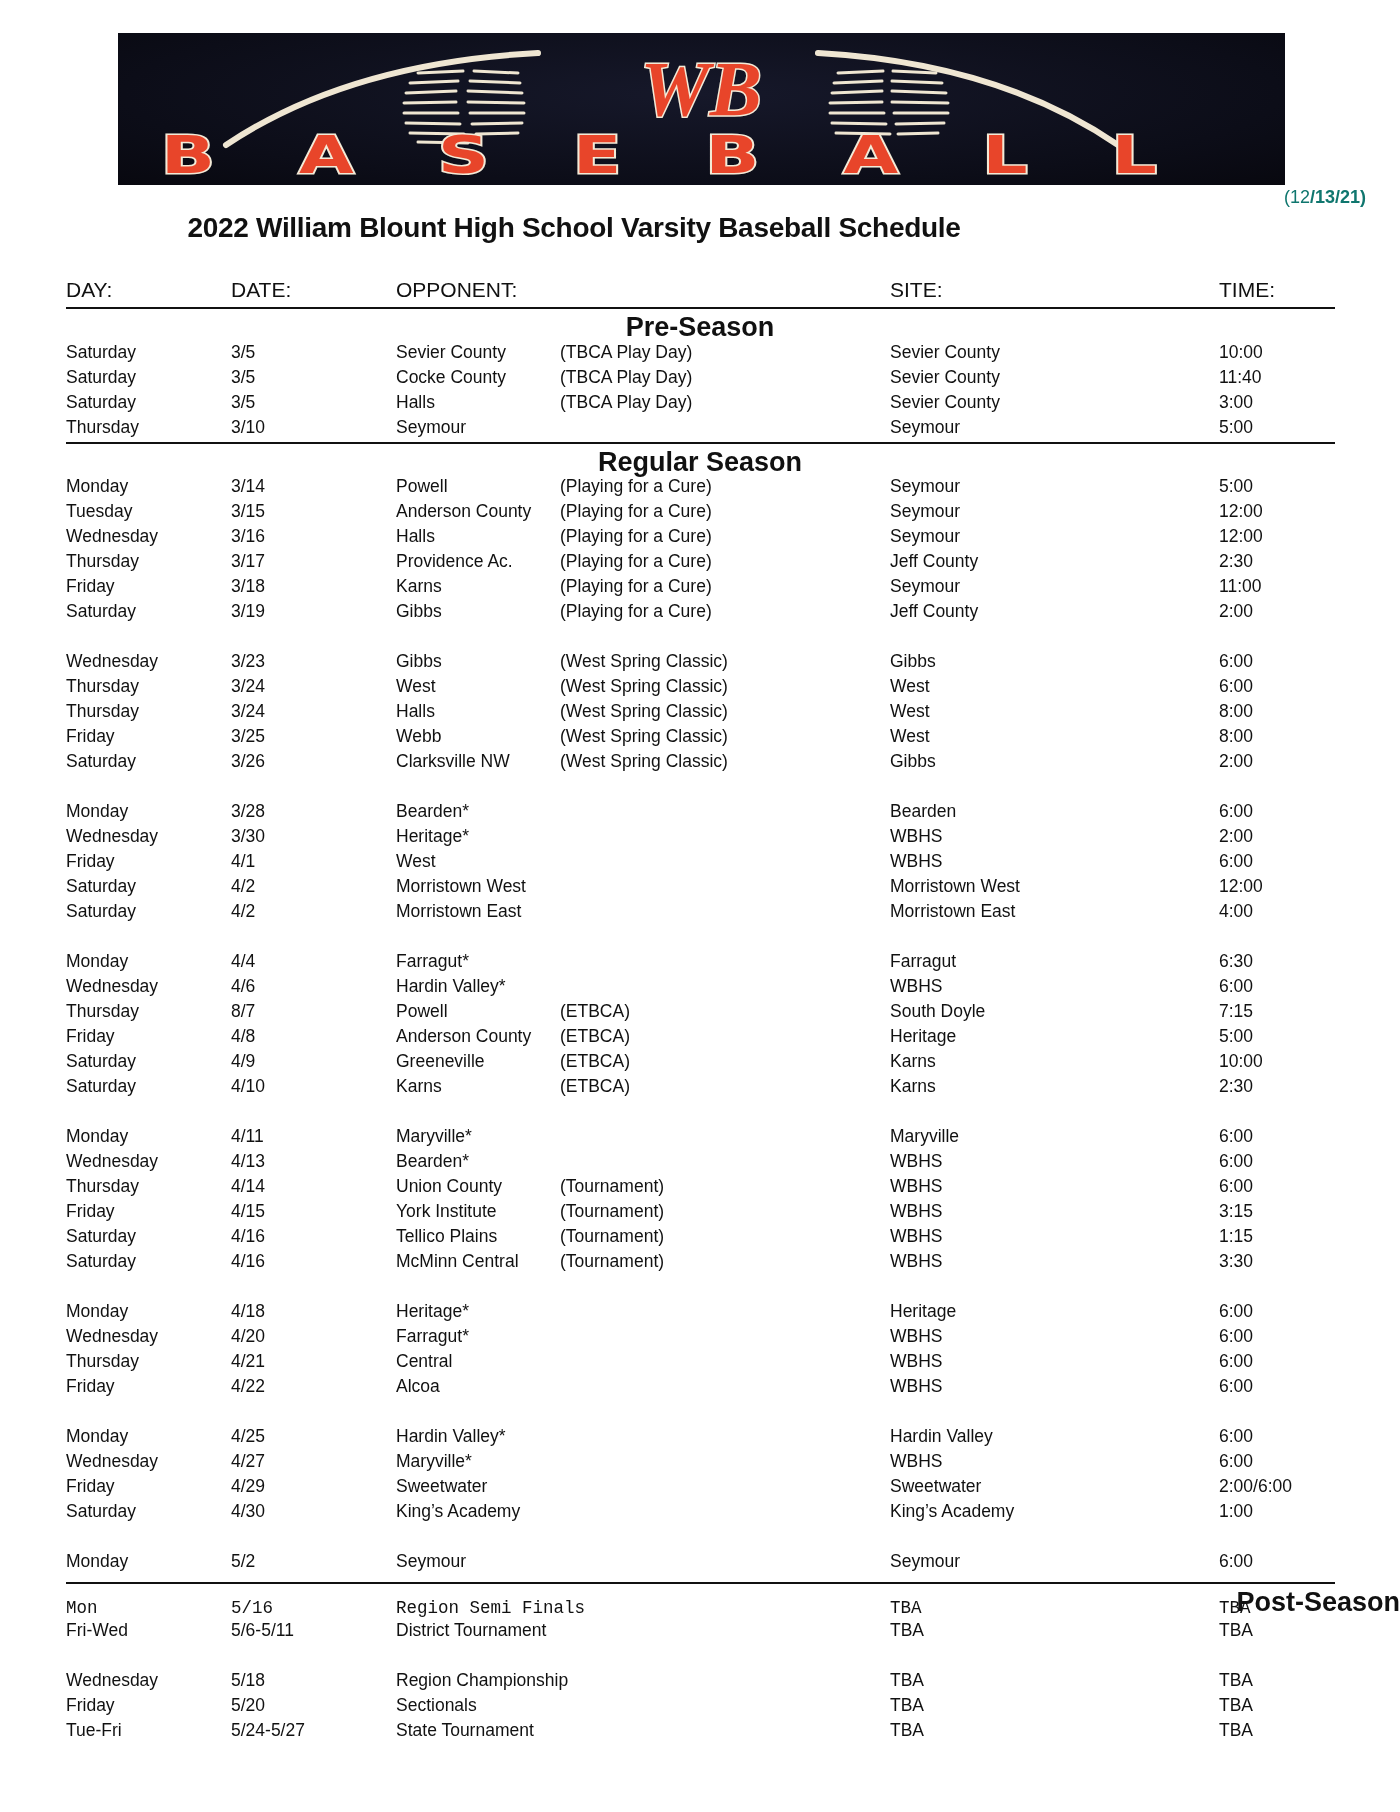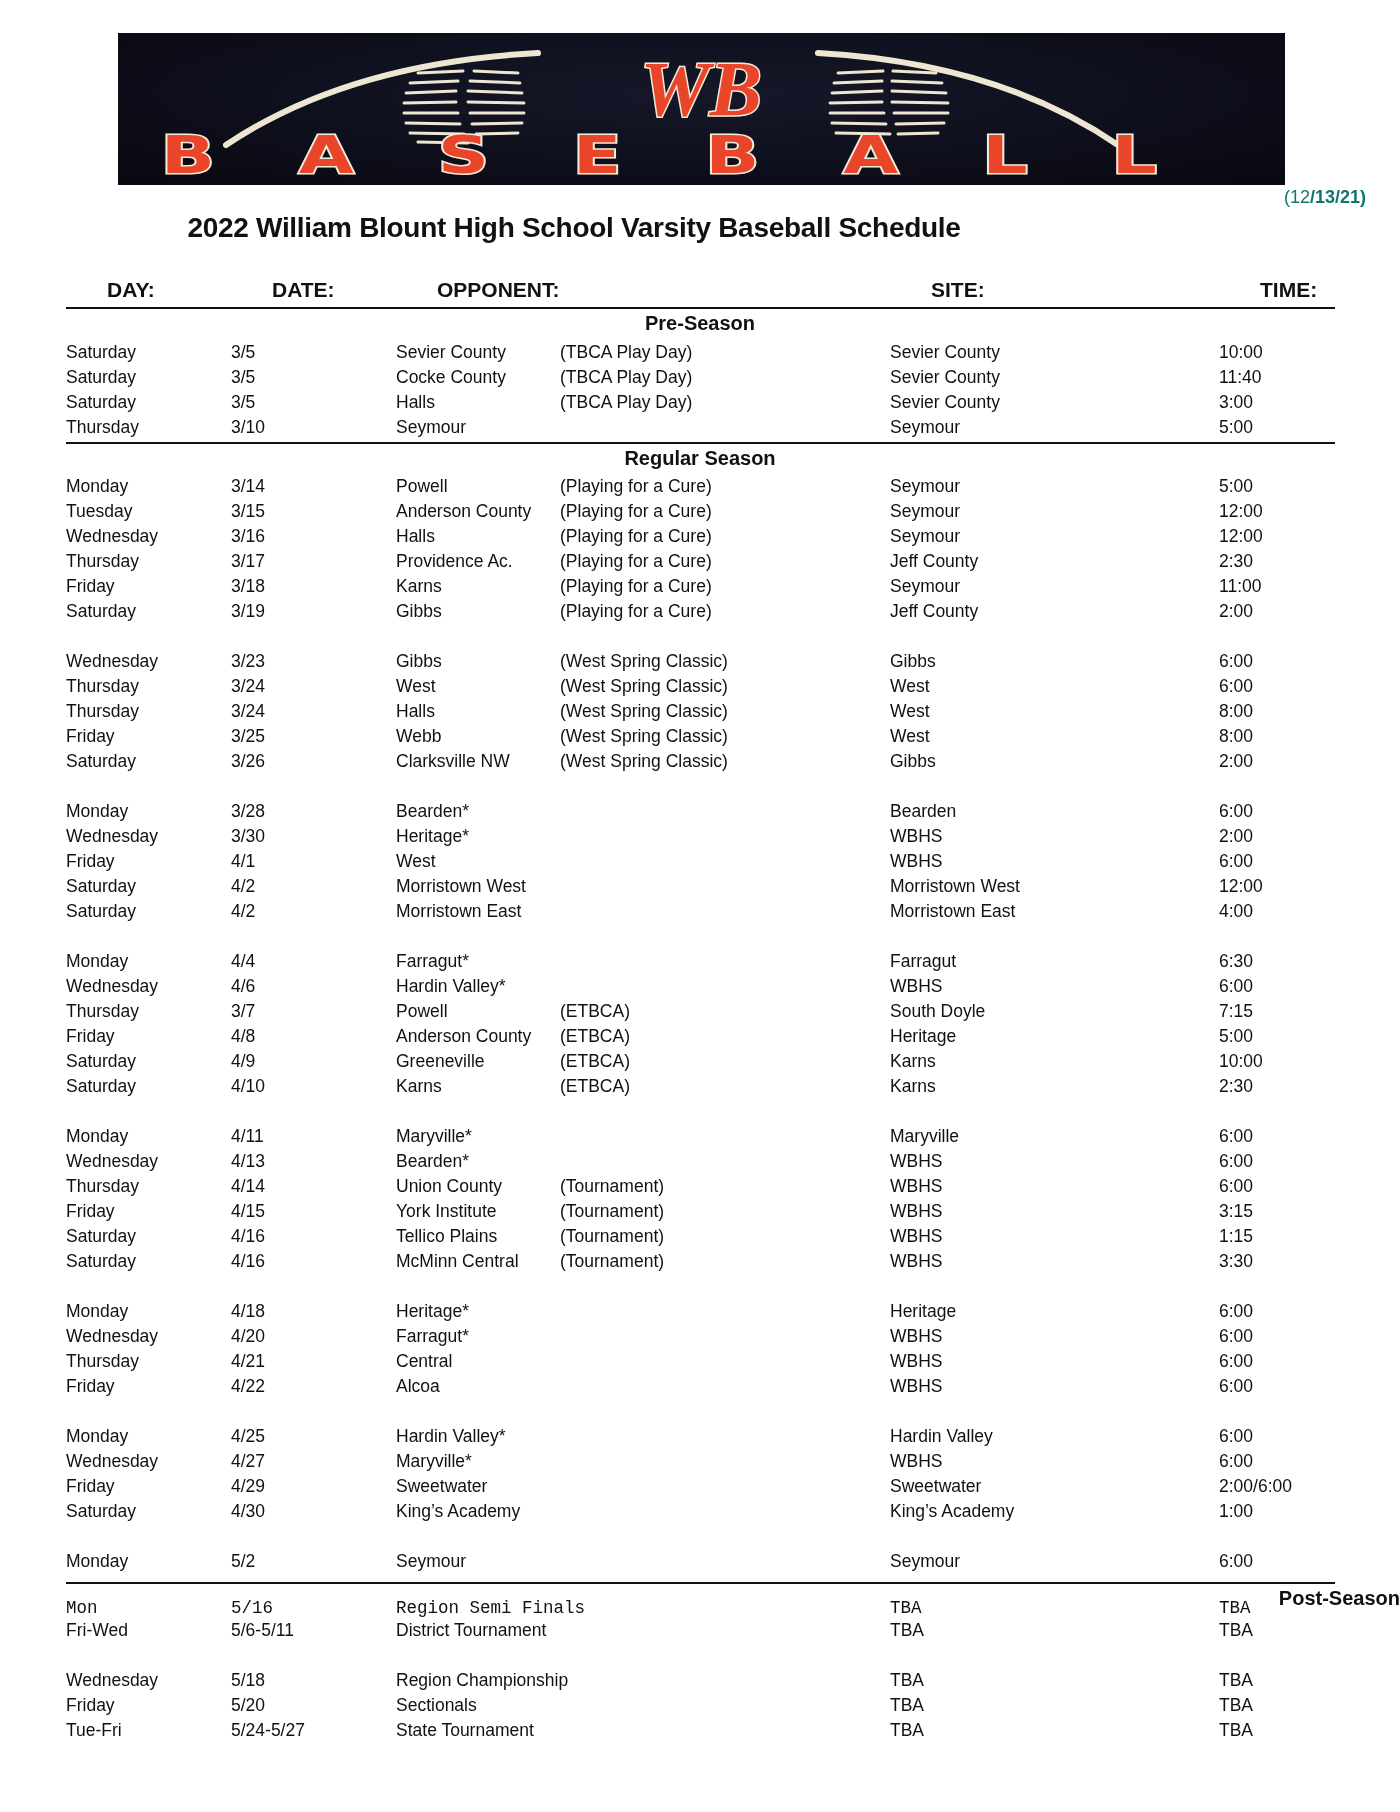--- a/index.html
+++ b/index.html
@@ -9,24 +9,24 @@
   .banner { position: absolute; left: 118px; top: 33px; width: 1167px; height: 152px;
     background: radial-gradient(ellipse at 50% 40%, #16182a 0%, #0c0d18 70%, #08080f 100%); overflow: hidden; }
   .banner svg { position: absolute; left: 0; top: 0; width: 100%; height: 100%; }
 
   .stamp { position: absolute; left: 1284px; top: 187px; font-size: 18px; color: #0f766e; white-space: nowrap; }
   .stamp b { font-weight: bold; }
 
   .title { position: absolute; left: 0; width: 1148px; top: 212px; text-align: center;
     font-size: 28px; font-weight: bold; letter-spacing: -0.3px; }
 
-  .hdr { position: absolute; top: 278px; font-size: 21px; font-weight: bold; margin-left: 41px; }
+  .hdr { position: absolute; top: 278px; font-size: 21px; font-weight: normal; }
   .rule { position: absolute; left: 66px; width: 1269px; height: 2px; background: #111; }
 
-  .section { position: absolute; left: 0; width: 1400px; text-align: center; font-size: 20px; font-weight: bold; }
+  .section { position: absolute; left: 0; width: 1400px; text-align: center; font-size: 27px; font-weight: bold; }
 
   .row { position: absolute; left: 0; width: 1229px; height: 25px; font-size: 17.5px; line-height: 25px; }
   .row span { position: absolute; top: 0; white-space: nowrap; }
   .c-day { left: 66px; } .c-date { left: 231px; } .c-opp { left: 396px; }
   .c-note { left: 560px; } .c-site { left: 890px; } .c-time { left: 1219px; }
 </style>
 </head>
 <body>
 
 <div class="banner">
@@ -262,21 +262,21 @@
     <div class="row" style="top: 974px;">
       <span class="c-day">Wednesday</span>
       <span class="c-date">4/6</span>
       <span class="c-opp">Hardin Valley*</span>
       <span class="c-note"></span>
       <span class="c-site">WBHS</span>
       <span class="c-time">6:00</span>
     </div>
     <div class="row" style="top: 999px;">
       <span class="c-day">Thursday</span>
-      <span class="c-date">3/7</span>
+      <span class="c-date">8/7</span>
       <span class="c-opp">Powell</span>
       <span class="c-note">(ETBCA)</span>
       <span class="c-site">South Doyle</span>
       <span class="c-time">7:15</span>
     </div>
     <div class="row" style="top: 1024px;">
       <span class="c-day">Friday</span>
       <span class="c-date">4/8</span>
       <span class="c-opp">Anderson County</span>
       <span class="c-note">(ETBCA)</span>

